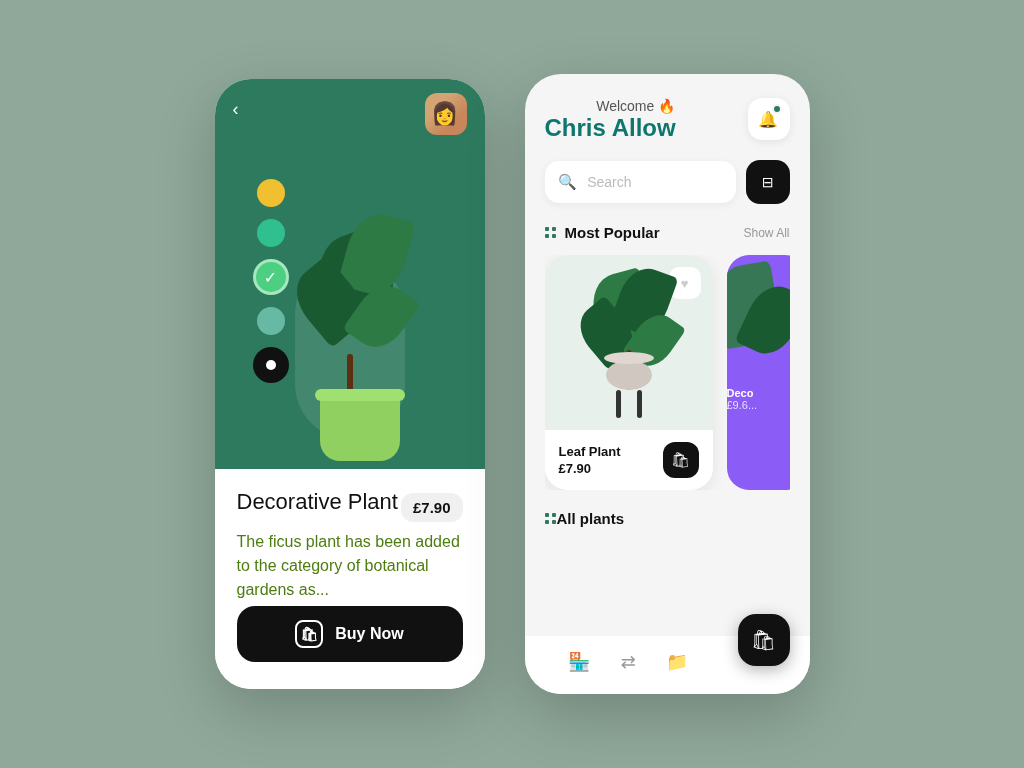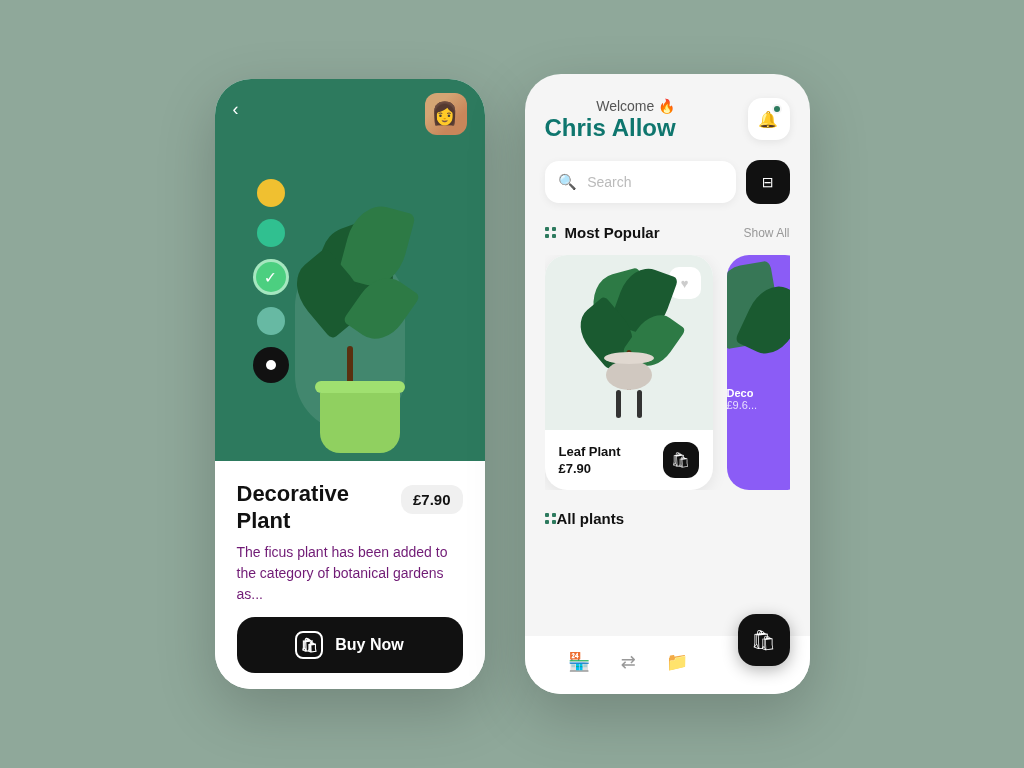--- a/index.html
+++ b/index.html
@@ -199,41 +199,41 @@
 
     .product-header {
       display: flex;
       align-items: flex-start;
       justify-content: space-between;
       margin-bottom: 8px;
     }
 
     .product-title-left {
       font-size: 22px;
-      font-weight: 700;
+      font-weight: 400;
       color: #111;
       line-height: 1.2;
     }
 
     .price-badge {
       background: #f0f0f0;
       border-radius: 12px;
       padding: 6px 12px;
       font-size: 15px;
       font-weight: 700;
       color: #111;
       white-space: nowrap;
       margin-top: 4px;
     }
 
     .product-desc {
-      font-size: 14px;
-      color: #701a75;
+      font-size: 16px;
+      color: #4d7c0f;
       line-height: 1.5;
-      margin-bottom: 12px;
+      margin-bottom: 4px;
     }
 
     .buy-btn {
       background: #111;
       color: #fff;
       border: none;
       border-radius: 18px;
       padding: 14px 20px;
       display: flex;
       align-items: center;

